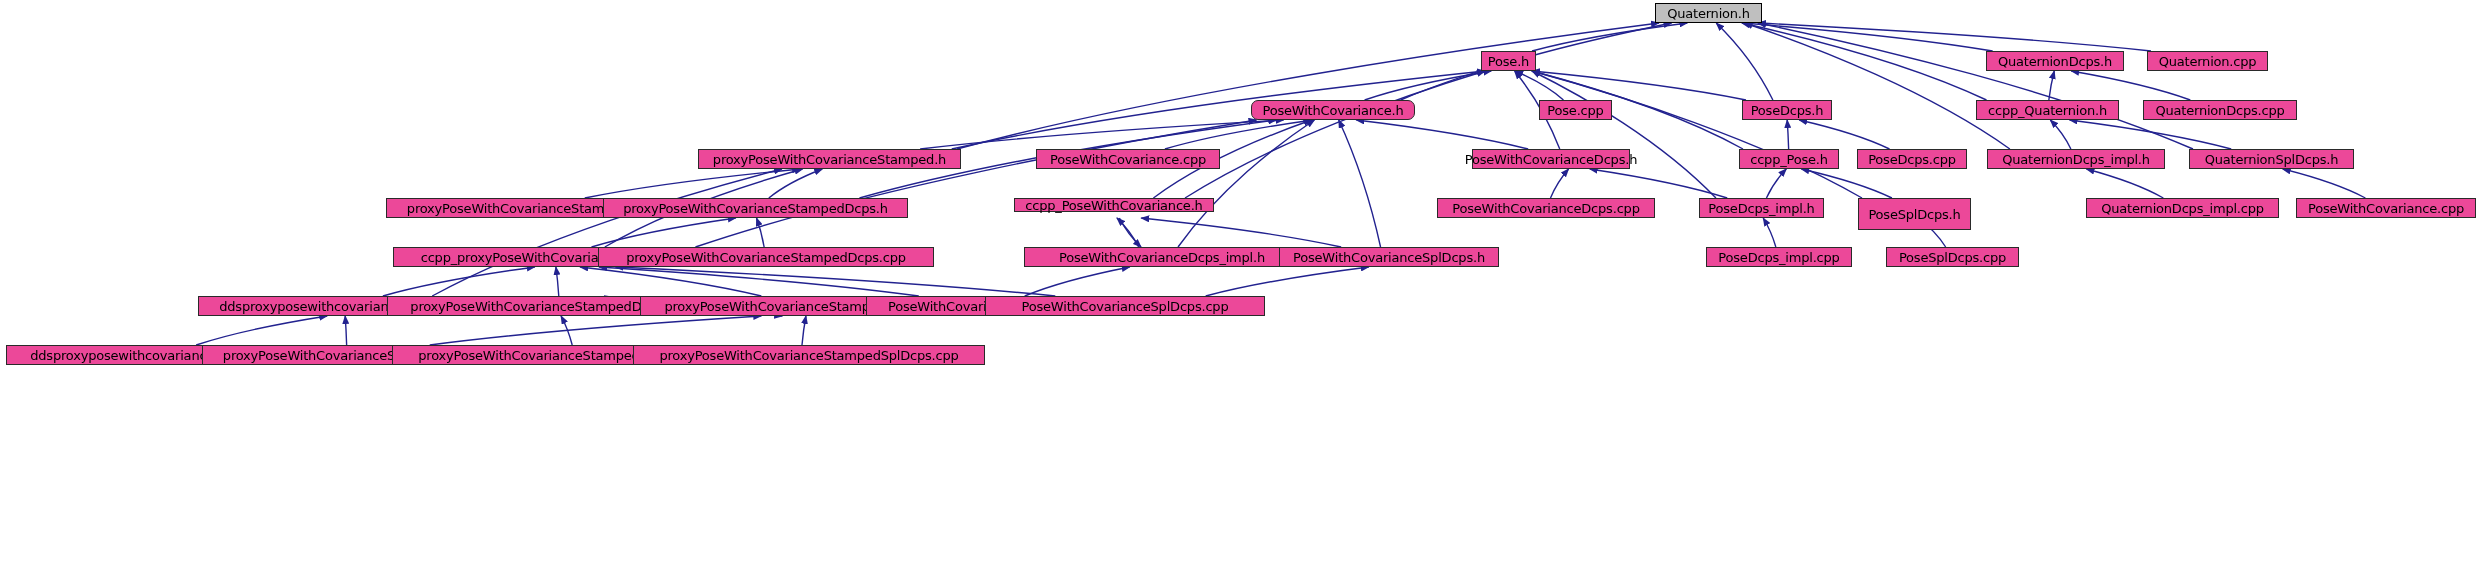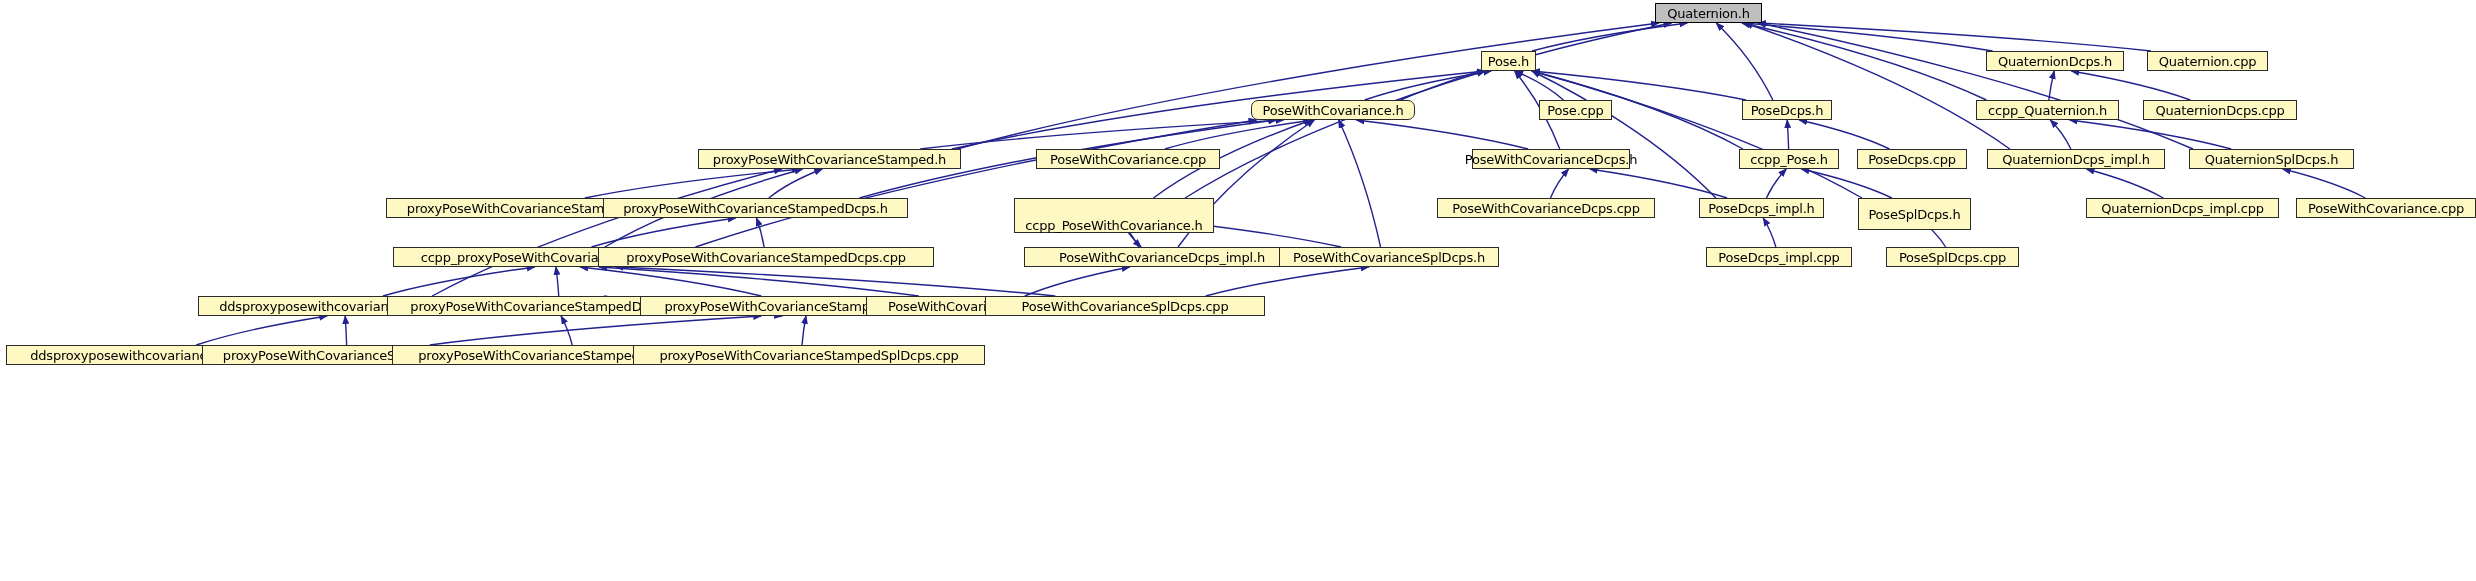--- a/index.html
+++ b/index.html
@@ -22,21 +22,21 @@
     left: 0;
     top: 0;
     width: 2476px;
     height: 581px;
     pointer-events: none;
   }
   .node {
     position: absolute;
     box-sizing: border-box;
     border: 1px solid #2a2a2a;
-    background: #fef9c3;
+    background: #ec4899;
     color: #000000;
     font-size: 13px;
     line-height: 1;
     white-space: nowrap;
     display: flex;
     align-items: center;
     justify-content: center;
     padding: 0 6px;
     letter-spacing: -0.2px;
     z-index: 5;
@@ -167,21 +167,21 @@
       </div>
       <div class="node" style="left: 2189px; top: 149px; width: 165px; height: 20px;">
         <span>QuaternionSplDcps.h</span>
       </div>
       <div class="node" style="left: 386px; top: 198px; width: 290px; height: 20px;">
         <span>proxyPoseWithCovarianceStamped.cpp</span>
       </div>
       <div class="node" style="left: 603px; top: 198px; width: 305px; height: 20px;">
         <span>proxyPoseWithCovarianceStampedDcps.h</span>
       </div>
-      <div class="node" style="left: 1014px; top: 198px; width: 200px; height: 35px; align-items: flex-end;">
+      <div class="node" style="left: 1014px; top: 198px; width: 200px; height: 14px;">
         <span>ccpp_PoseWithCovariance.h</span>
       </div>
       <div class="node" style="left: 1437px; top: 198px; width: 218px; height: 20px;">
         <span>PoseWithCovarianceDcps.cpp</span>
       </div>
       <div class="node" style="left: 1699px; top: 198px; width: 125px; height: 20px;">
         <span>PoseDcps_impl.h</span>
       </div>
       <div class="node" style="left: 1858px; top: 198px; width: 113px; height: 32px;">
         <span>PoseSplDcps.h</span>

